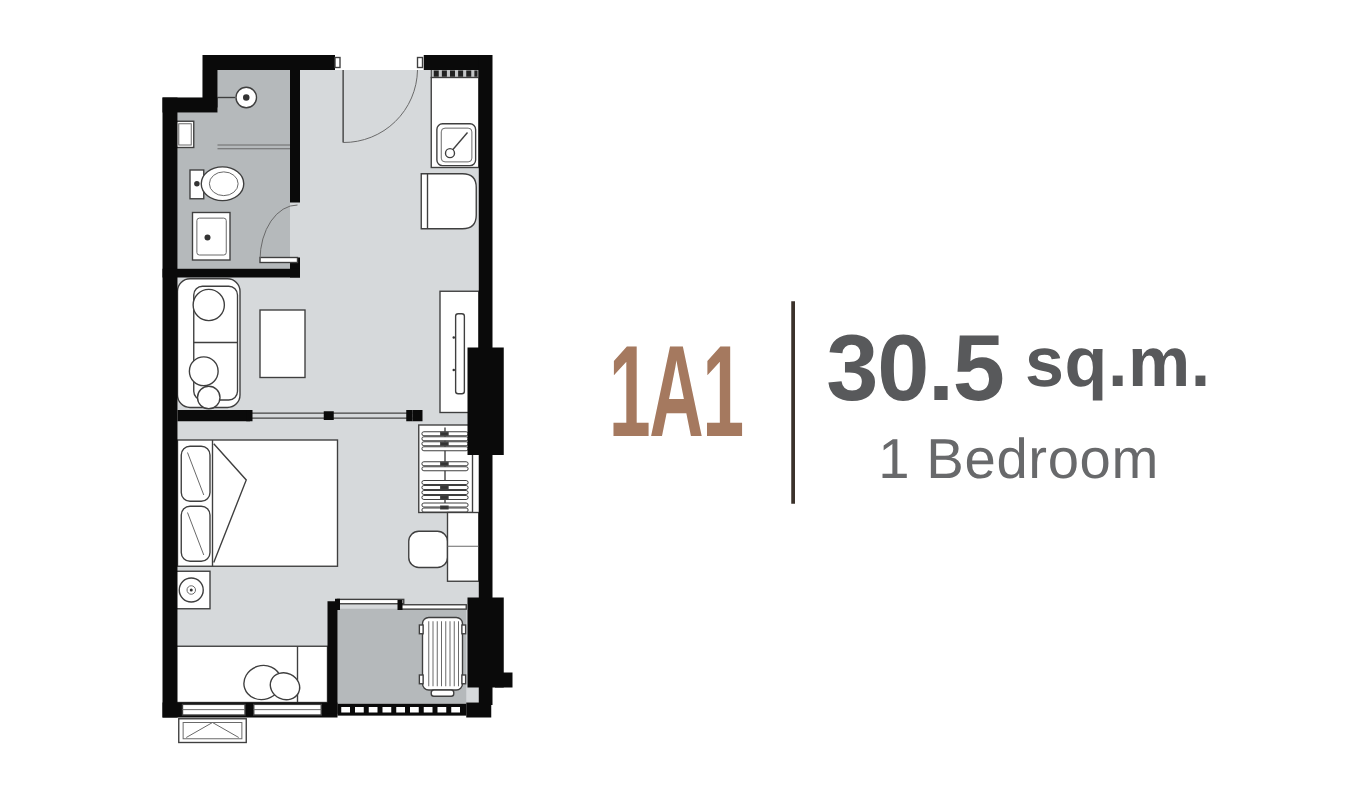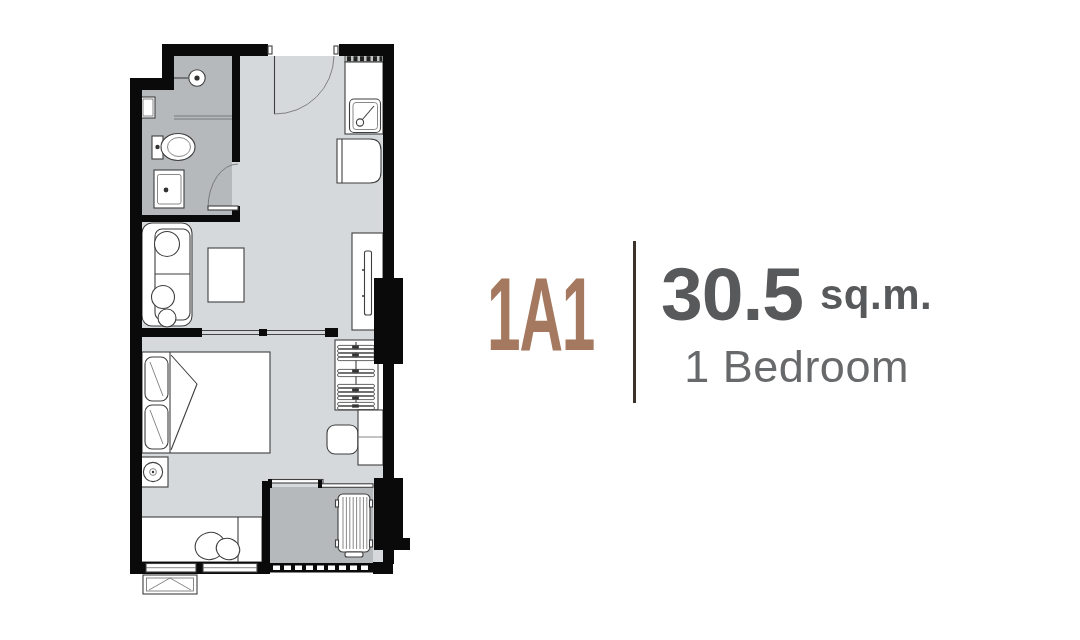--- a/index.html
+++ b/index.html
@@ -10,23 +10,23 @@
   .floor{fill:var(--floor-main,#d6d9db);}
   .wet{fill:var(--floor-wet,#b5b9bb);}
   .fur{fill:#ffffff;stroke:var(--furniture-line,#3f3f3f);stroke-width:1.1;}
   .ln{fill:none;stroke:var(--furniture-line,#3f3f3f);stroke-width:1.1;}
   .thin{fill:none;stroke:#6a6a6a;stroke-width:.8;}
   .code-wrap{position:absolute;left:487px;top:262px;width:200px;}
   .code{display:inline-block;font-size:104px;line-height:1;font-weight:bold;
         color:var(--accent,#a5795f);letter-spacing:-2px;transform:scaleX(.58);transform-origin:0 0;white-space:nowrap;}
   .divider{position:absolute;left:633px;top:241px;width:3px;height:162px;background:var(--divider,#3b322b);}
   .info{position:absolute;left:661px;top:257px;}
-  .area-line{display:flex;align-items:center;gap:17px;color:var(--area-text,#58595b);}
+  .area-line{display:flex;align-items:flex-start;gap:17px;color:var(--area-text,#58595b);}
   .area-value{font-size:75px;font-weight:bold;line-height:1;letter-spacing:-1px;}
-  .area-unit{font-size:42px;font-weight:bold;letter-spacing:.5px;}
+  .area-unit{font-size:56px;font-weight:bold;letter-spacing:.5px;}
   .type-line{font-size:45px;line-height:1;color:var(--type-text,#68696b);margin-top:12px;letter-spacing:.5px;text-align:center;}
 </style>
 </head>
 <body>
 
 <div class="stage">
 
   <svg class="plan" width="430" height="640" viewBox="0 0 430 640">
 
     <g>

